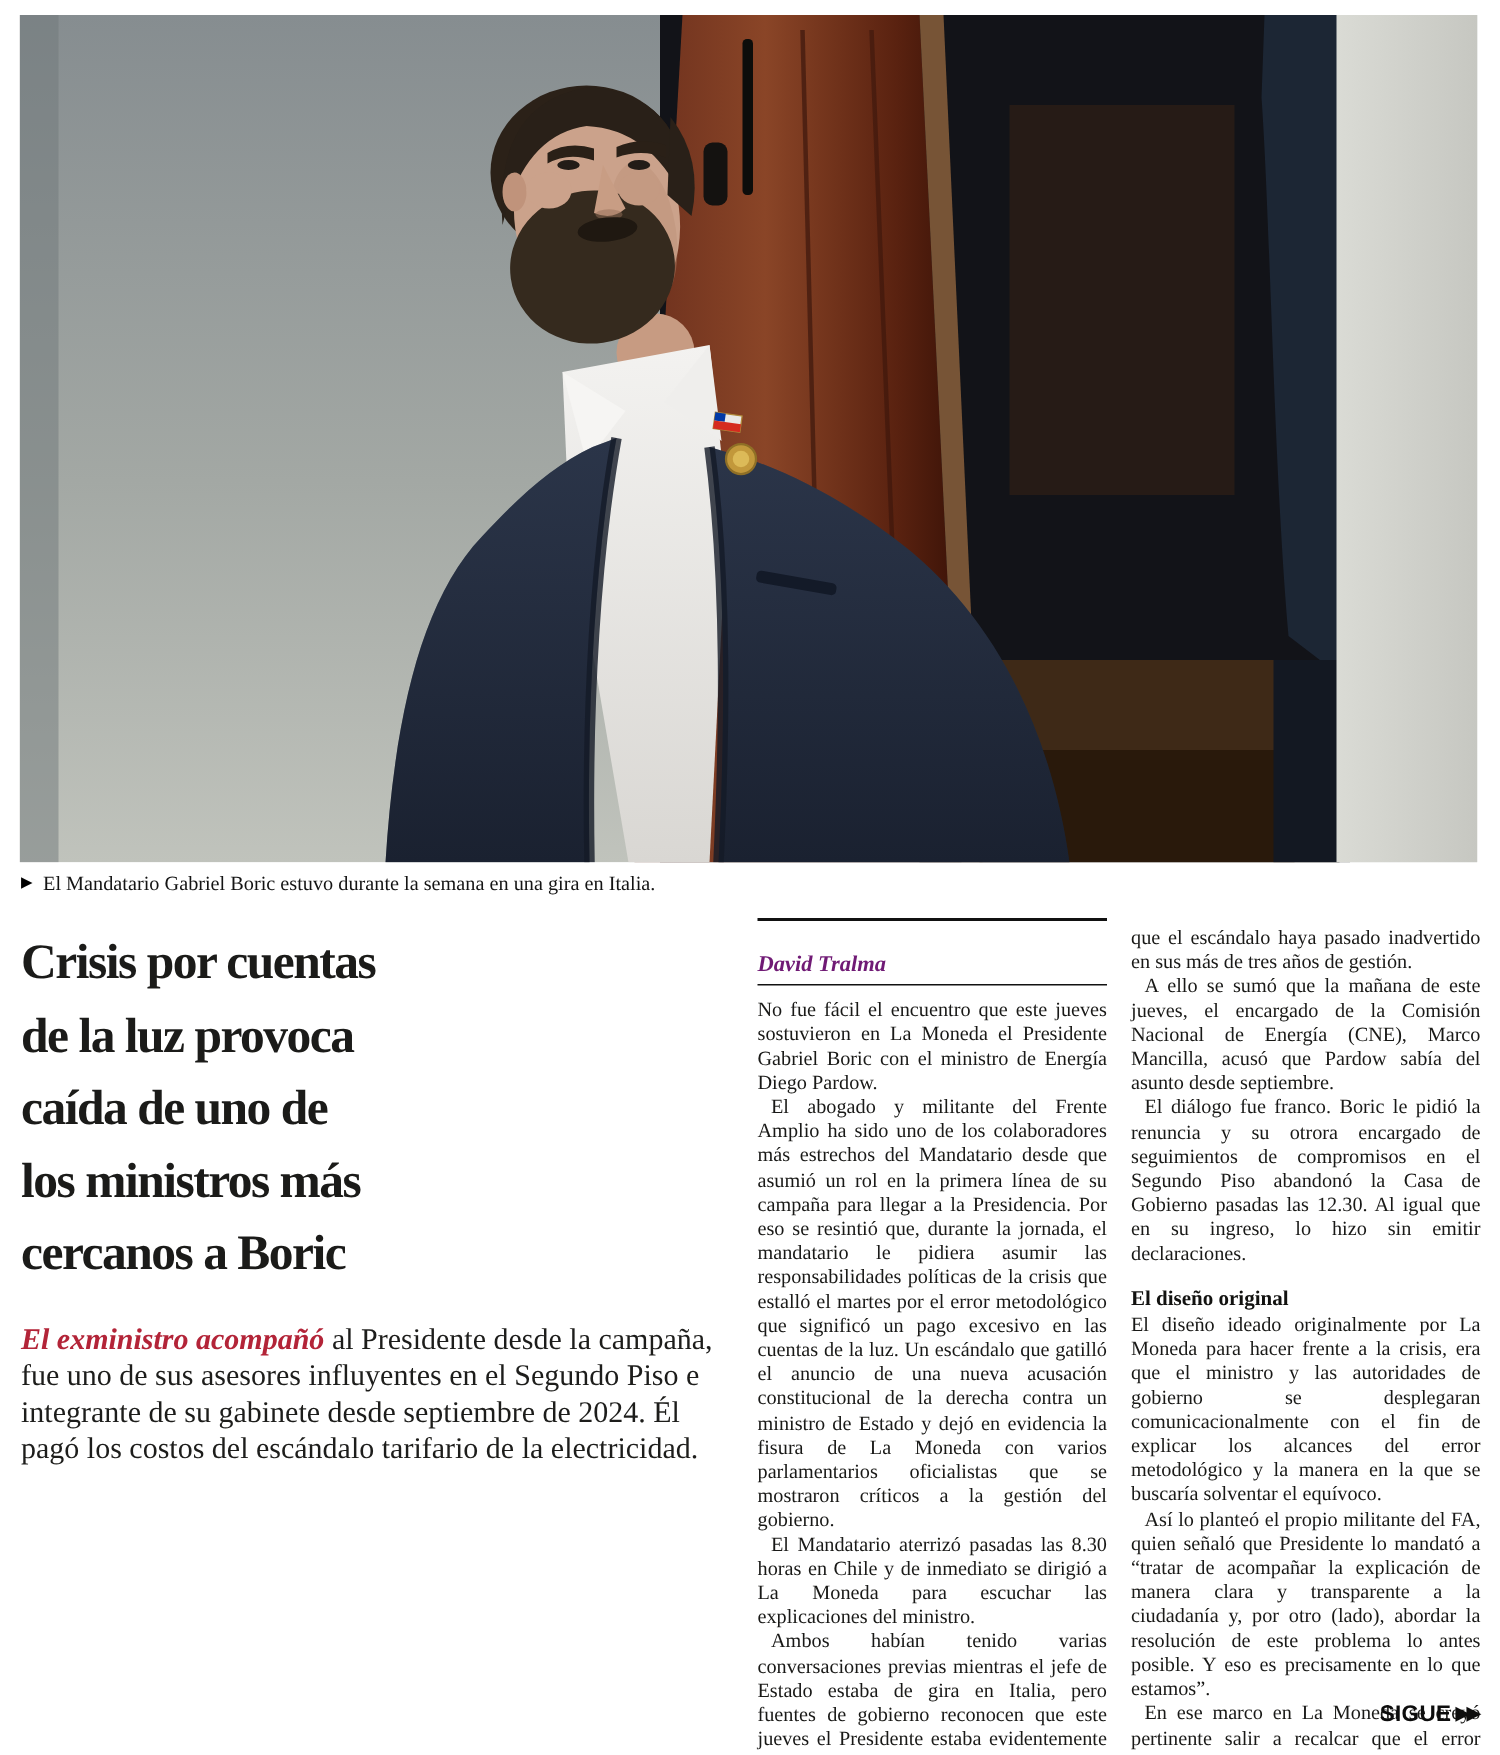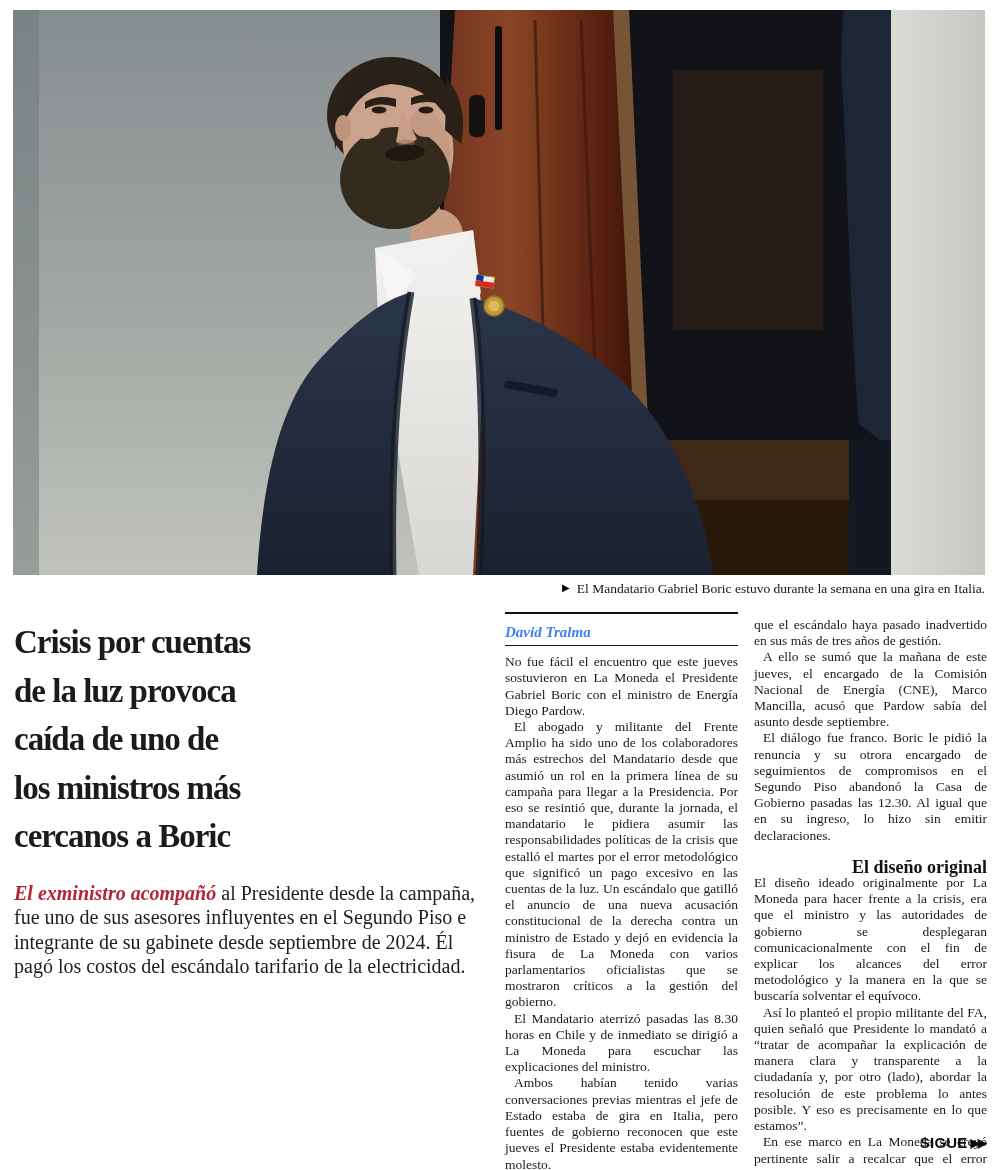--- a/index.html
+++ b/index.html
@@ -4,21 +4,21 @@
 <style>
   html,body{margin:0;padding:0;background:#ffffff;}
   .page{position:relative;width:1000px;height:1170px;background:#fff;overflow:hidden;
         font-family:"Liberation Serif", serif;color:#1b1b19;}
 
   
   .photo{position:absolute;left:13px;top:10px;width:972px;height:565px;margin:0;overflow:hidden;}
   .photo svg{display:block;width:100%;height:100%;}
 
   
-  .caption{position:absolute;left:14px;top:581px;width:971px;font-size:13.5px;color:#141414;text-align:right;}
+  .caption{position:absolute;left:14px;top:581px;width:971px;font-size:13.5px;color:#141414;}
   .caption .marker{display:inline-block;font-size:10px;vertical-align:2px;margin-right:7px;color:#000;
                    font-family:"DejaVu Sans", sans-serif;}
 
   
   .head-col{position:absolute;left:14px;top:612px;width:476px;}
   .headline{margin:6px 0 0 0;font-size:33px;line-height:48.5px;font-weight:bold;
             letter-spacing:-1px;color:#1b1b19;}
   .headline div{white-space:nowrap;}
   .lede{margin:20px 0 0 0;font-size:20px;line-height:24.5px;color:#1d1d1b;width:470px;}
   .lede strong{color:#b32438;font-style:italic;}
@@ -26,24 +26,24 @@
   
   .col{position:absolute;top:612px;width:233px;font-size:13.5px;line-height:16.2px;
        text-align:justify;color:#191917;}
   .col1{left:505px;}
   .col2{left:754px;}
   .col p{margin:0;}
   .col p.indent{text-indent:9px;}
   .col2 p.first{margin-top:5px;}
 
   .byline{border-top:2px solid #111;border-bottom:1px solid #111;
-          padding:10px 0 5px 0;margin-bottom:8px;
-          font-style:italic;font-weight:bold;font-size:15px;text-align:left;color:#3b82f6;}
+          padding:21px 0 5px 0;margin-bottom:8px;
+          font-style:italic;font-weight:bold;font-size:15px;text-align:left;color:#701a75;}
 
-  .subhead{margin:15px 0 0 0;font-weight:bold;font-size:18px;text-align:right;color:#121210;}
+  .subhead{margin:15px 0 0 0;font-weight:bold;font-size:14px;text-align:left;color:#121210;}
 
   
   .sigue{position:absolute;right:15px;top:1134px;
          font-family:"Liberation Sans", sans-serif;font-weight:bold;font-size:15px;
          color:#0d0d0d;letter-spacing:.2px;}
   .sigue .arrows{font-size:12px;letter-spacing:-2px;margin-left:3px;vertical-align:1px;}
 </style>
 </head>
 <body>
 

